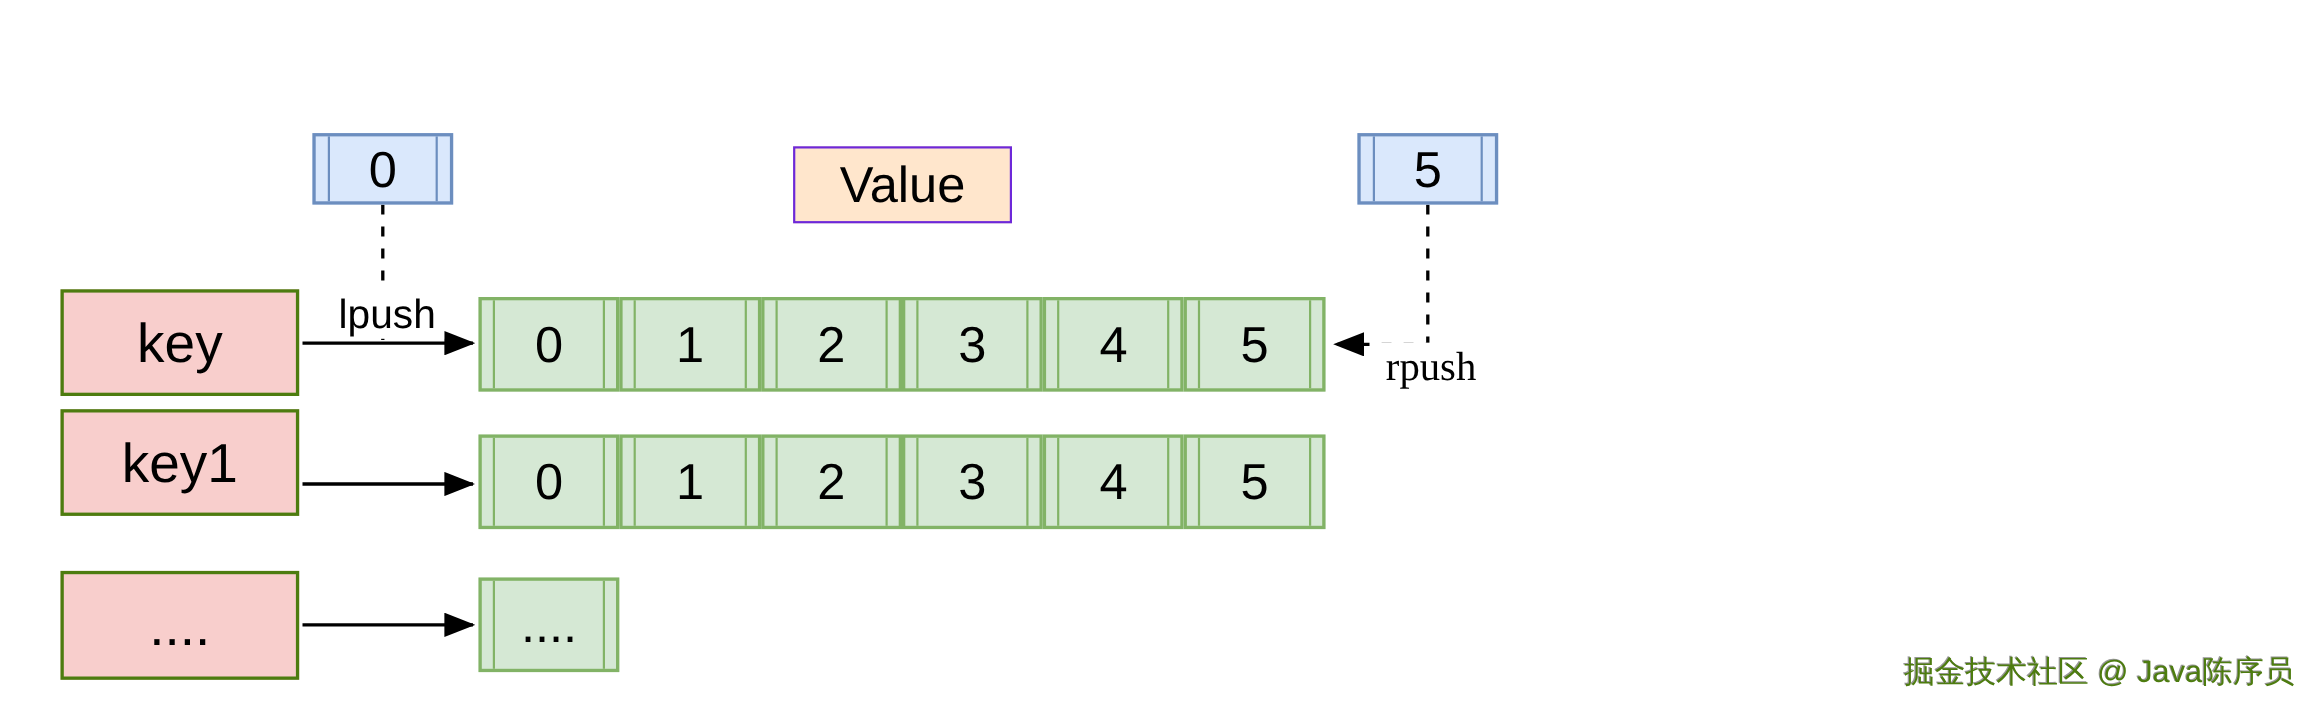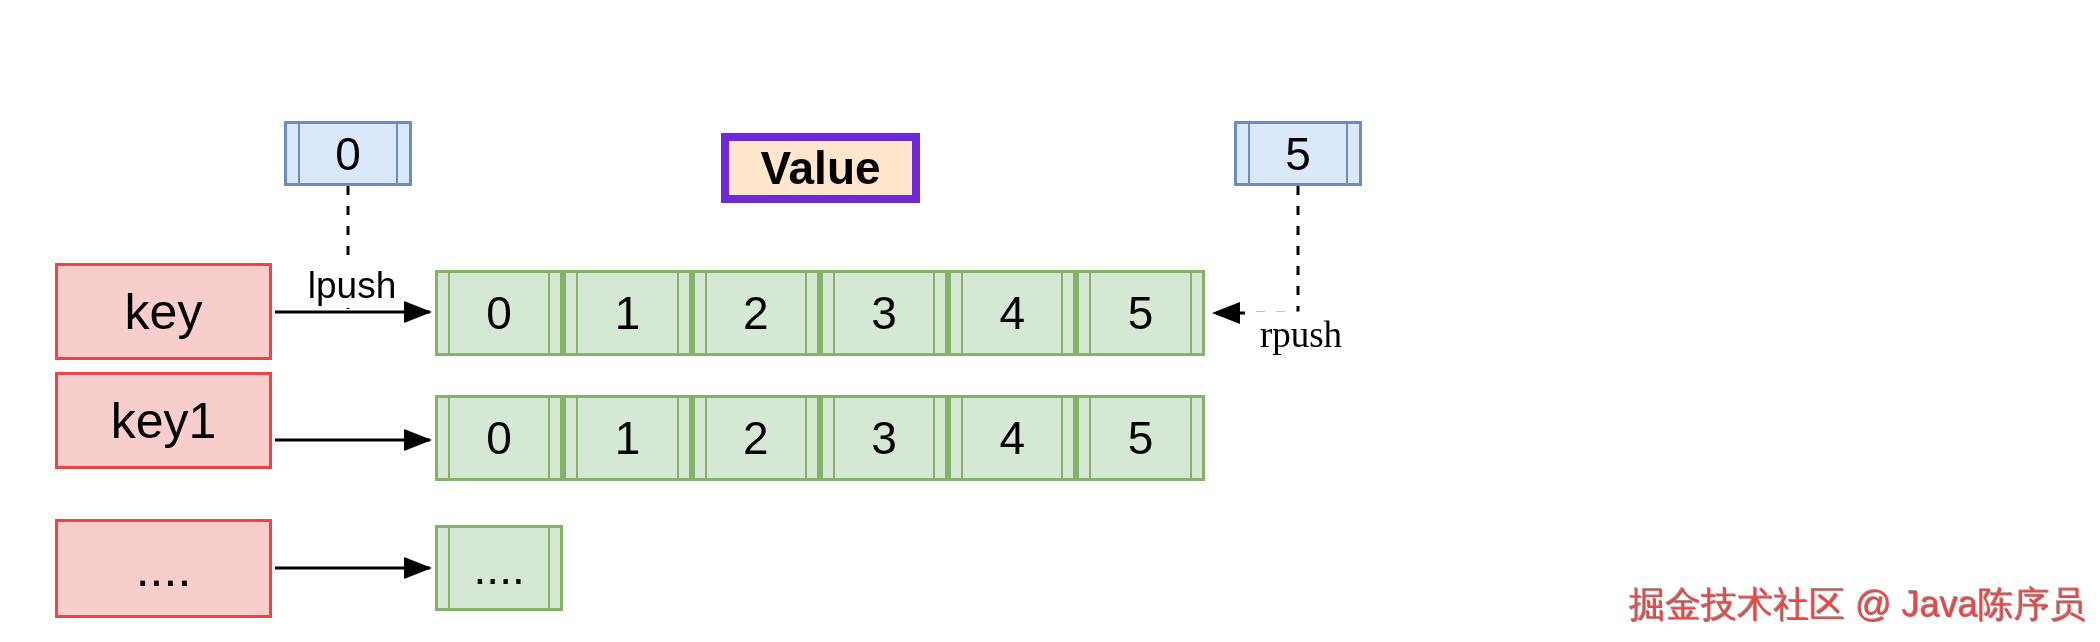--- a/index.html
+++ b/index.html
@@ -29,29 +29,29 @@
   
   .idx-box {
     background:#dae8fc; border:3px solid #6c8ebf;
     font-size:46px; z-index:2;
   }
   .idx-box .inner-line { border-left:2.5px solid #6c8ebf; }
   
   .value-box {
     position:absolute; box-sizing:border-box;
     left:721px; top:133px; width:199px; height:70px;
-    background:#ffe6cc; border:8px solid #6d28d9;
+    background:#ffe6cc; border:2px solid #6d28d9;
     display:flex; align-items:center; justify-content:center;
-    font-size:46px; z-index:2;font-weight:bold;
+    font-size:46px; z-index:2;
   }
   
   .key-box {
     position:absolute; box-sizing:border-box;
     left:55px; width:217px;
-    background:#f8cecc; border:3px solid #ef4444;
+    background:#f8cecc; border:3px solid #4d7c0f;
     display:flex; align-items:center; justify-content:center;
     font-size:50px; z-index:2;
   }
   
   .list-row {
     position:absolute; display:flex; z-index:2;
   }
   .pcell {
     position:relative; box-sizing:border-box;
     width:128.3px; height:86px;
@@ -70,21 +70,21 @@
     position:absolute; transform:translate(-50%,-50%);
     background:#ffffff; padding:1px 8px;
     font-size:37px; z-index:3; white-space:nowrap;margin-top:36px;
   }
   #connector-layer {
     position:absolute; left:0; top:0; z-index:1;
     pointer-events:none;
   }
   .watermark {
     position:absolute; right:14px; bottom:12px;
-    font-size:36px; color:#ef4444;
+    font-size:28px; color:#4d7c0f;
     text-shadow:-1px -1px 0 #969696, 1px 1px 0 #ffffff;
     z-index:2; white-space:nowrap;
   }
 </style>
 </head>
 <body>
 
 <div id="canvas">
 
   <svg id="connector-layer" width="2100" height="642" viewBox="0 0 2100 642">

